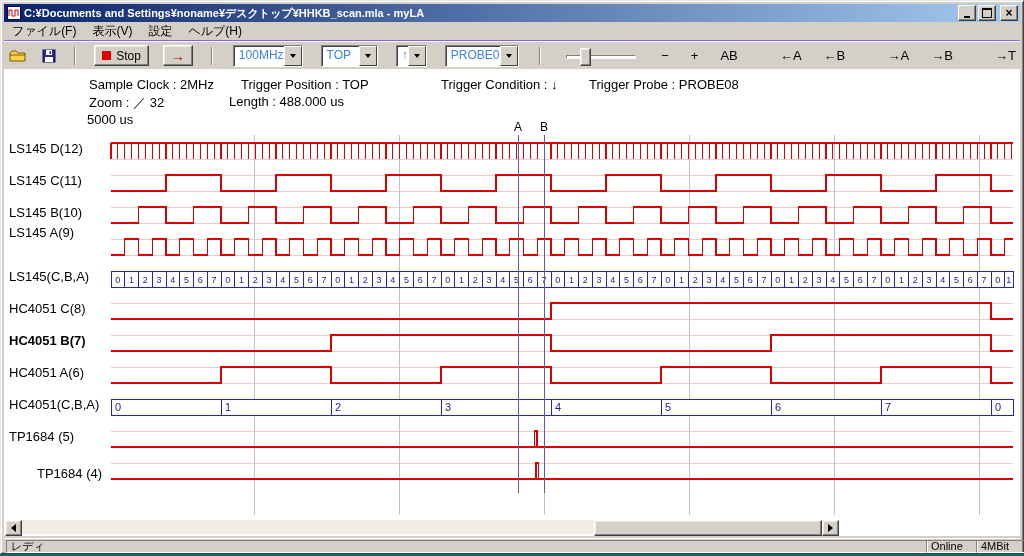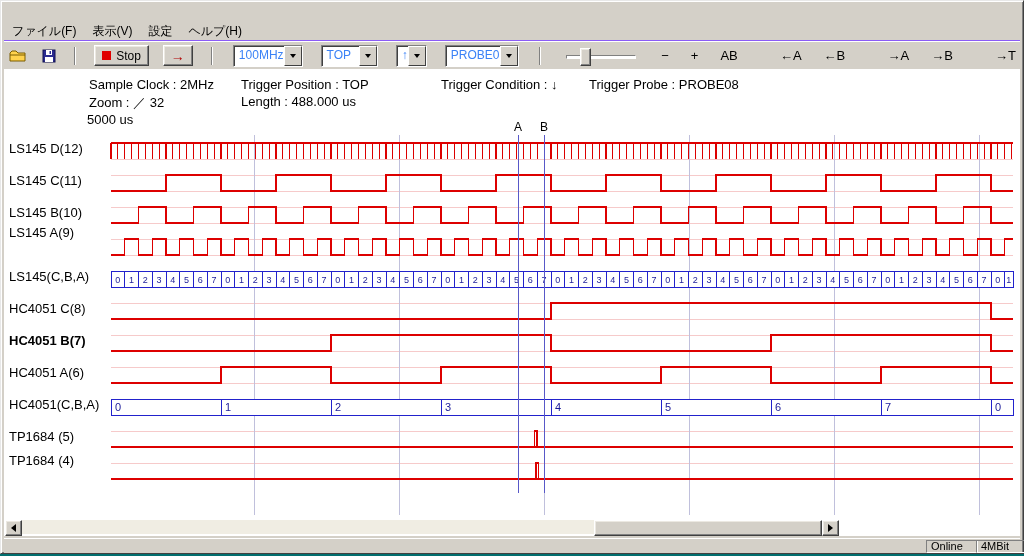--- a/index.html
+++ b/index.html
@@ -69,20 +69,40 @@
   
   .statusbar{position:absolute;left:3px;top:537px;width:1016px;height:14px;background:#d4d0c8;border-top:1px solid #fff;}
   .sb-panel{position:absolute;top:1px;height:11px;border:1px solid;border-color:#808080 #fff #fff #808080;
             font-size:11px;line-height:11px;padding-left:4px;white-space:nowrap;overflow:hidden;}
 </style>
 </head>
 <body>
 
 <div class="window">
 
+  <div class="titlebar">
+    <span class="app-icon">
+      <svg width="14" height="14">
+          <rect x="0.5" y="0.5" width="13" height="13" fill="#fff" stroke="#000080"></rect>
+          <path d="M2 10 L2 4 L5 4 L5 10 L8 10 L8 4 L11 4 L11 10" stroke="#d00000" fill="none"></path>
+        </svg>
+    </span>
+    <span class="title-text">C:¥Documents and Settings¥noname¥デスクトップ¥HHKB_scan.mla - myLA</span>
+    <span class="win-btns">
+      <span class="wbtn">
+          <span class="glyph-min"></span>
+        </span>
+      <span class="wbtn">
+          <span class="glyph-max"></span>
+        </span>
+      <span class="wbtn" style="margin-left:2px">
+          <span class="glyph-close">×</span>
+        </span>
+    </span>
+  </div>
 
   <div class="menubar">
     <span class="menu-item">ファイル(F)</span>
     <span class="menu-item">表示(V)</span>
     <span class="menu-item">設定</span>
     <span class="menu-item">ヘルプ(H)</span>
   </div>
 
   <div class="toolbar">
     <button class="tb-icon">
@@ -150,36 +170,36 @@
     <button class="flat-btn">→T</button>
   </div>
 
   <div class="client"></div>
 
   <span class="info" style="left:88px;top:76px">Sample Clock : 2MHz</span>
   <span class="info" style="left:240px;top:76px">Trigger Position : TOP</span>
   <span class="info" style="left:440px;top:76px">Trigger Condition : ↓</span>
   <span class="info" style="left:588px;top:76px">Trigger Probe : PROBE08</span>
   <span class="info" style="left:88px;top:93px">Zoom : ／ 32</span>
-  <span class="info" style="left:240px;top:93px">Length : 488.000 us</span>
+  <span class="info" style="left:228px;top:93px">Length : 488.000 us</span>
 
   <span class="timescale-label" style="left:86px;top:111px">5000 us</span>
 
   <div id="channel-labels">
       <div class="ch-label" style="top: 140px;">LS145 D(12)</div>
       <div class="ch-label" style="top: 172px;">LS145 C(11)</div>
       <div class="ch-label" style="top: 204px;">LS145 B(10)</div>
       <div class="ch-label" style="top: 224px;">LS145 A(9)</div>
       <div class="ch-label" style="top: 268px;">LS145(C,B,A)</div>
       <div class="ch-label" style="top: 300px;">HC4051 C(8)</div>
       <div class="ch-label" style="top: 332px; font-weight: bold;">HC4051 B(7)</div>
       <div class="ch-label" style="top: 364px;">HC4051 A(6)</div>
       <div class="ch-label" style="top: 396px;">HC4051(C,B,A)</div>
       <div class="ch-label" style="top: 428px;">TP1684 (5)</div>
-      <div class="ch-label" style="top: 452px;">TP1684 (4)</div>
+      <div class="ch-label" style="top: 465px; margin-left: 28px;">TP1684 (4)</div>
     </div>
 
   <svg id="wave-svg" width="1024" height="400" shape-rendering="crispEdges">
       <line x1="110" y1="24" x2="1012" y2="24" stroke="#f6caca" stroke-width="1"></line>
       <line x1="110" y1="40" x2="1012" y2="40" stroke="#f6caca" stroke-width="1"></line>
       <line x1="110" y1="56" x2="1012" y2="56" stroke="#f6caca" stroke-width="1"></line>
       <line x1="110" y1="72" x2="1012" y2="72" stroke="#f6caca" stroke-width="1"></line>
       <line x1="110" y1="88" x2="1012" y2="88" stroke="#f6caca" stroke-width="1"></line>
       <line x1="110" y1="104" x2="1012" y2="104" stroke="#f6caca" stroke-width="1"></line>
       <line x1="110" y1="120" x2="1012" y2="120" stroke="#f6caca" stroke-width="1"></line>
@@ -531,17 +551,18 @@
       </span>
     <span class="sb-track">
       <span class="sb-thumb raised"></span>
     </span>
     <span class="sb-btn raised">
         <span class="arr-right"></span>
       </span>
   </div>
 
   <div class="statusbar">
+    <span class="sb-panel" style="left:2px;width:916px">レディ</span>
     <span class="sb-panel" style="left:922px;width:46px">Online</span>
     <span class="sb-panel" style="left:972px;width:45px">4MBit</span>
   </div>
 
 </div>
 
 </body></html>

